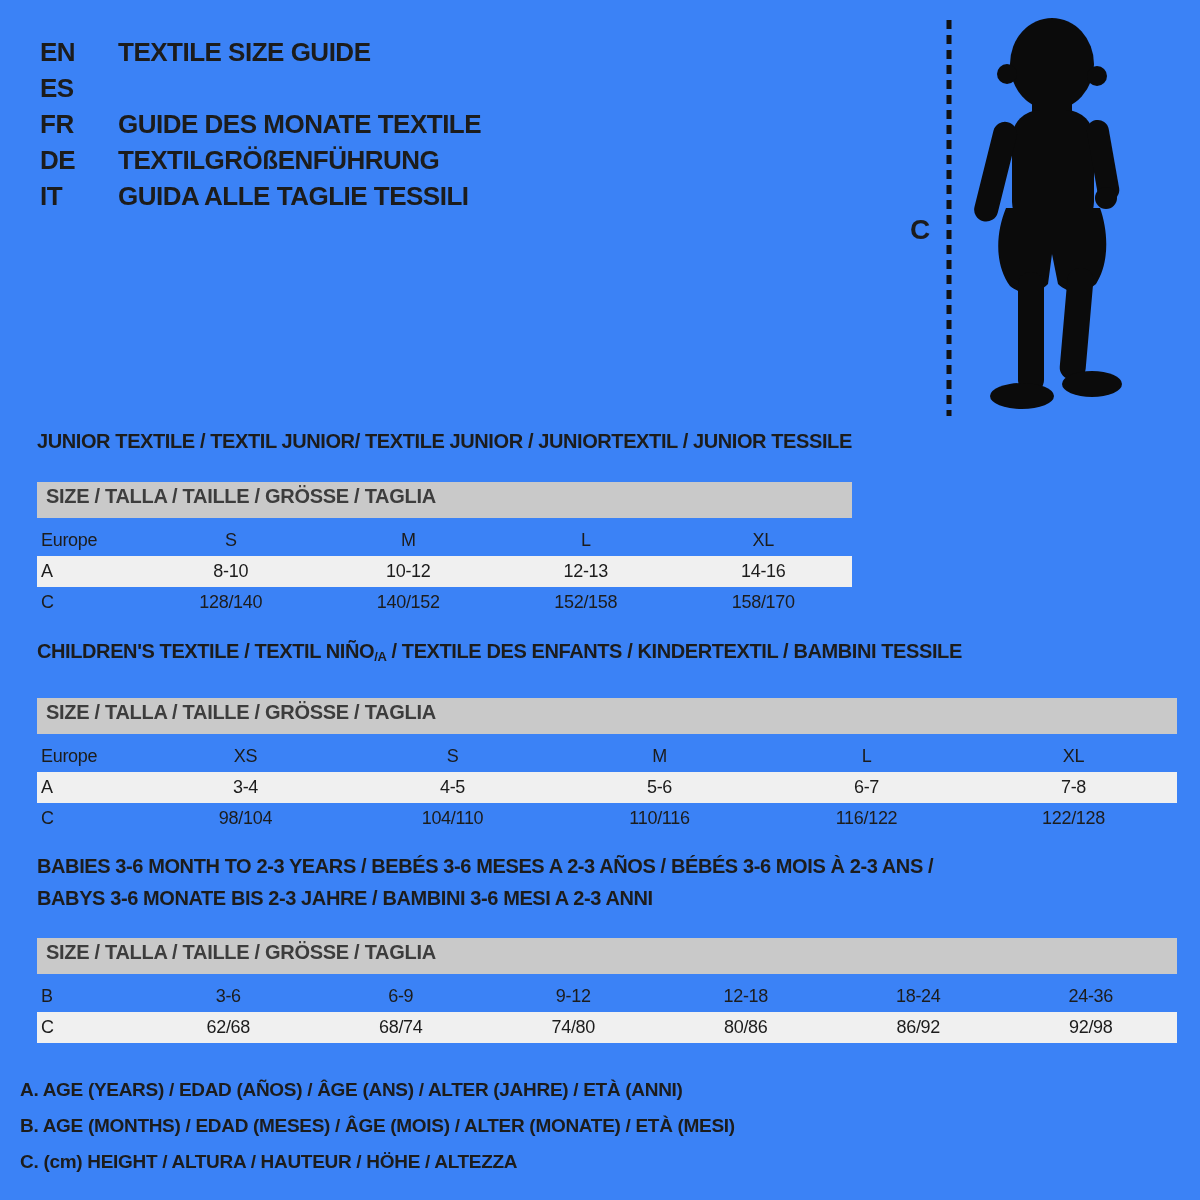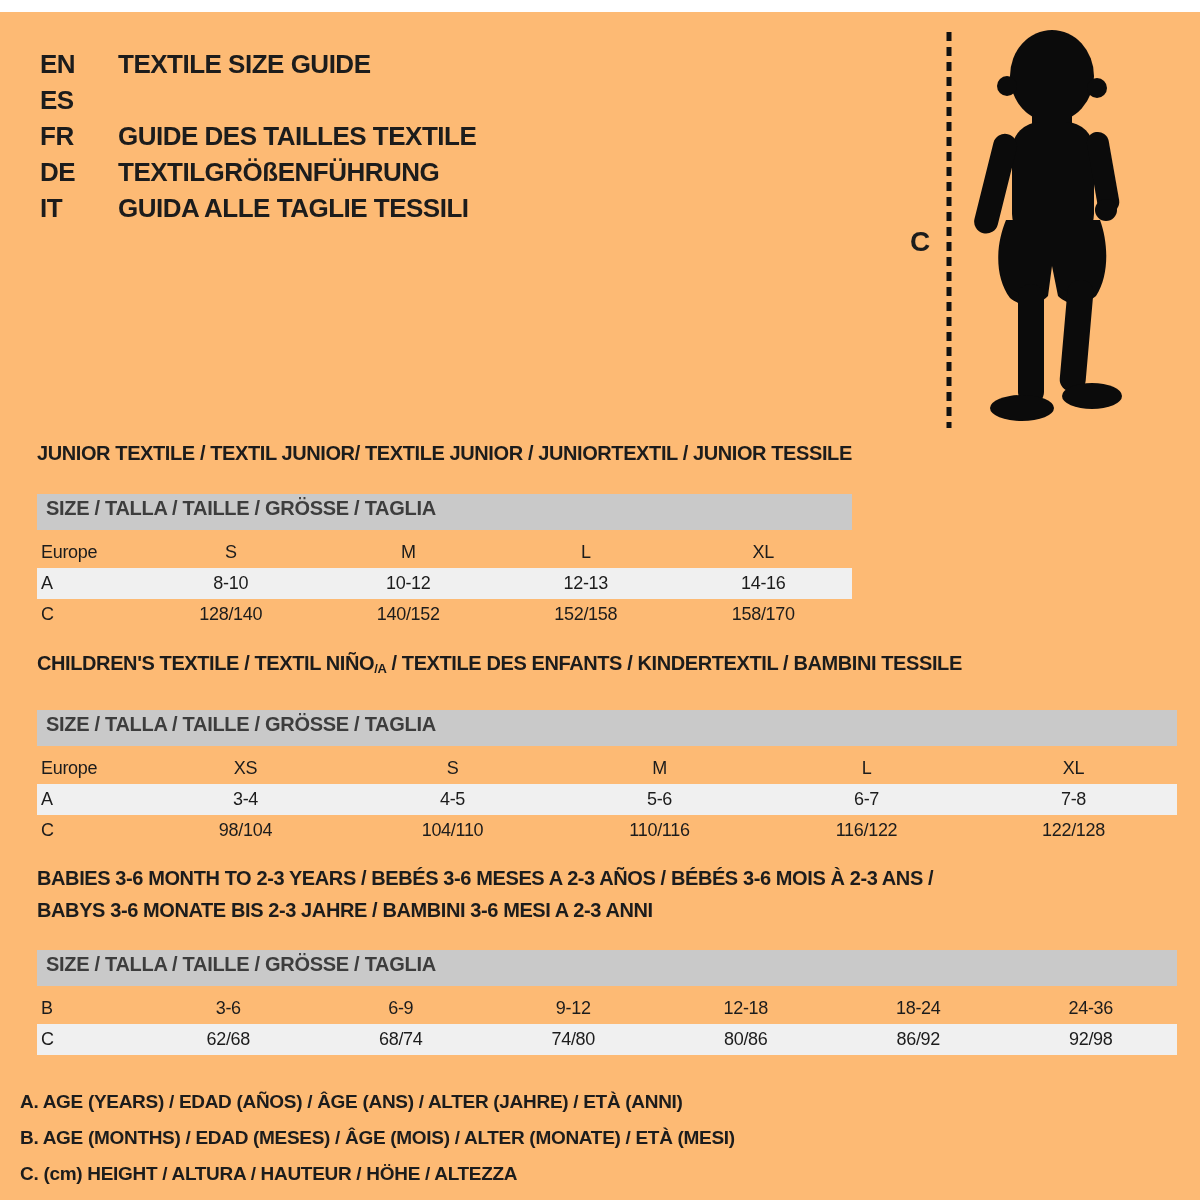--- a/index.html
+++ b/index.html
@@ -5,21 +5,21 @@
   * { margin: 0; padding: 0; box-sizing: border-box; }
   html, body { background: #ffffff; }
   body {
     font-family: "Liberation Sans", sans-serif;
     color: #1c1c1c;
     width: 1200px;
     height: 1200px;
     position: relative;
     overflow: hidden;
   }
-  .page { position: absolute; inset: 0; background: #fdba74; margin-top: 12px; }
+  .page { position: absolute; inset: 0; background: #3b82f6; }
 
   
   .lang-header { position: absolute; top: 34px; left: 40px; }
   .lang-row { display: flex; line-height: 36px; }
   .lang-code {
     width: 78px; font-weight: bold; font-size: 26px;
     letter-spacing: -0.5px; white-space: nowrap;
   }
   .lang-title {
     font-weight: bold; font-size: 26px;
@@ -76,21 +76,21 @@
   <div class="lang-header">
     <div class="lang-row">
       <span class="lang-code">EN</span>
       <span class="lang-title">TEXTILE SIZE GUIDE</span>
     </div>
     <div class="lang-row">
       <span class="lang-code">ES</span>
     </div>
     <div class="lang-row">
       <span class="lang-code">FR</span>
-      <span class="lang-title">GUIDE DES TAILLES TEXTILE</span>
+      <span class="lang-title">GUIDE DES MONATE TEXTILE</span>
     </div>
     <div class="lang-row">
       <span class="lang-code">DE</span>
       <span class="lang-title">TEXTILGRÖßENFÜHRUNG</span>
     </div>
     <div class="lang-row">
       <span class="lang-code">IT</span>
       <span class="lang-title">GUIDA ALLE TAGLIE TESSILI</span>
     </div>
   </div>

